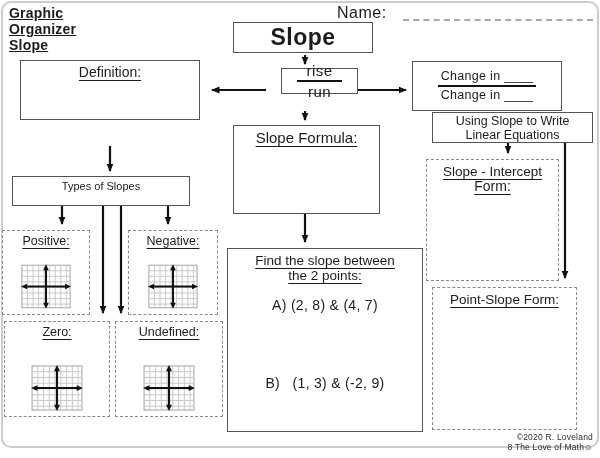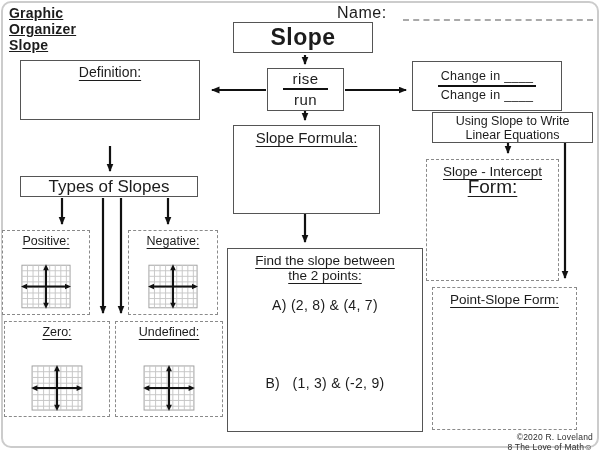--- a/index.html
+++ b/index.html
@@ -83,32 +83,32 @@
     <div>Slope</div>
   </div>
 
   <div class="abs name-label" style="left:337px;top:4px">Name:</div>
   <div class="abs name-line" style="left:403px;top:19px;width:190px"></div>
 
   <div class="box center-txt" style="left:233px;top:22px;width:140px;height:31px">
     <span class="slope-title">Slope</span>
   </div>
 
-  <div class="box" style="left:267px;top:68px;width:77px;height:43px">
+  <div class="box" style="left:281px;top:68px;width:77px;height:26px">
     <div class="fraction riserun">
       <span class="frac-top">rise</span>
       <span class="frac-bottom">run</span>
     </div>
   </div>
 
   <div class="box" style="left:20px;top:60px;width:180px;height:60px;padding-top:3px">
     <span class="heading" style="font-size:14px">Definition:</span>
   </div>
 
-  <div class="box center-txt" style="left:20px;top:176px;width:178px;height:21px;line-height:19px;font-size:17px">
+  <div class="box center-txt" style="left:12px;top:176px;width:178px;height:30px;line-height:19px;font-size:11px">
     <span>Types of Slopes</span>
   </div>
 
   <div class="dashed slope-type" style="left:2px;top:230px;width:88px;height:85px">
     <span class="heading">Positive:</span>
     <svg width="50" height="45">
         <use href="#grid-sym"></use>
       </svg>
   </div>
 
@@ -151,21 +151,21 @@
     </div>
   </div>
 
   <div class="box center-txt" style="left:432px;top:112px;width:161px;height:31px;font-size:12.5px;line-height:14px;padding-top:1px">
     <div>Using Slope to Write</div>
     <div>Linear Equations</div>
   </div>
 
   <div class="dashed" style="left:426px;top:159px;width:133px;height:122px;padding-top:4px">
     <span class="heading" style="font-size:13.5px;line-height:15px">Slope - Intercept</span>
-    <span class="heading" style="font-size:19px;line-height:15px">Form:</span>
+    <span class="heading" style="font-size:14px;line-height:15px">Form:</span>
   </div>
 
   <div class="dashed" style="left:432px;top:287px;width:145px;height:143px;padding-top:4px">
     <span class="heading" style="font-size:13.5px">Point-Slope Form:</span>
   </div>
 
   <div class="abs copyright" style="right:7px;top:432px">
     <div>©2020 R. Loveland</div>
     <div>8 The Love of Math☺</div>
   </div>

